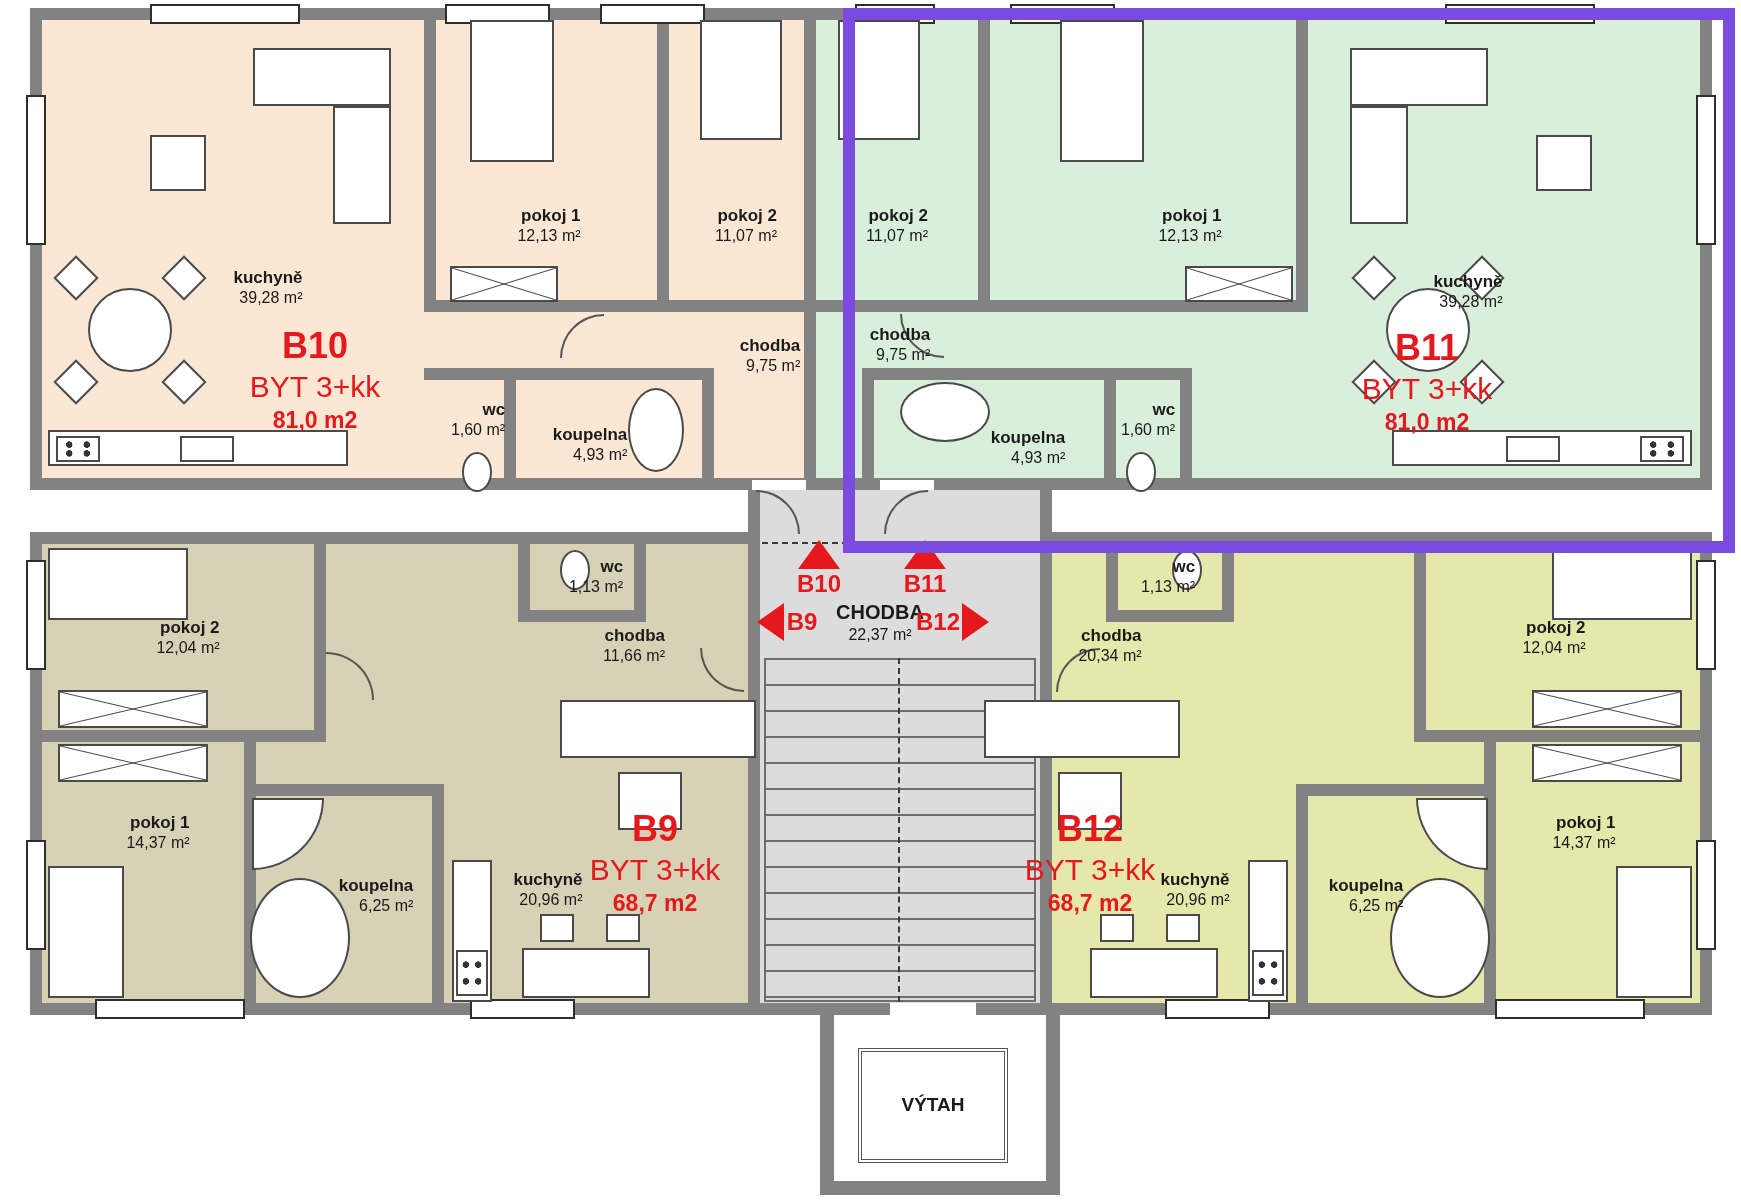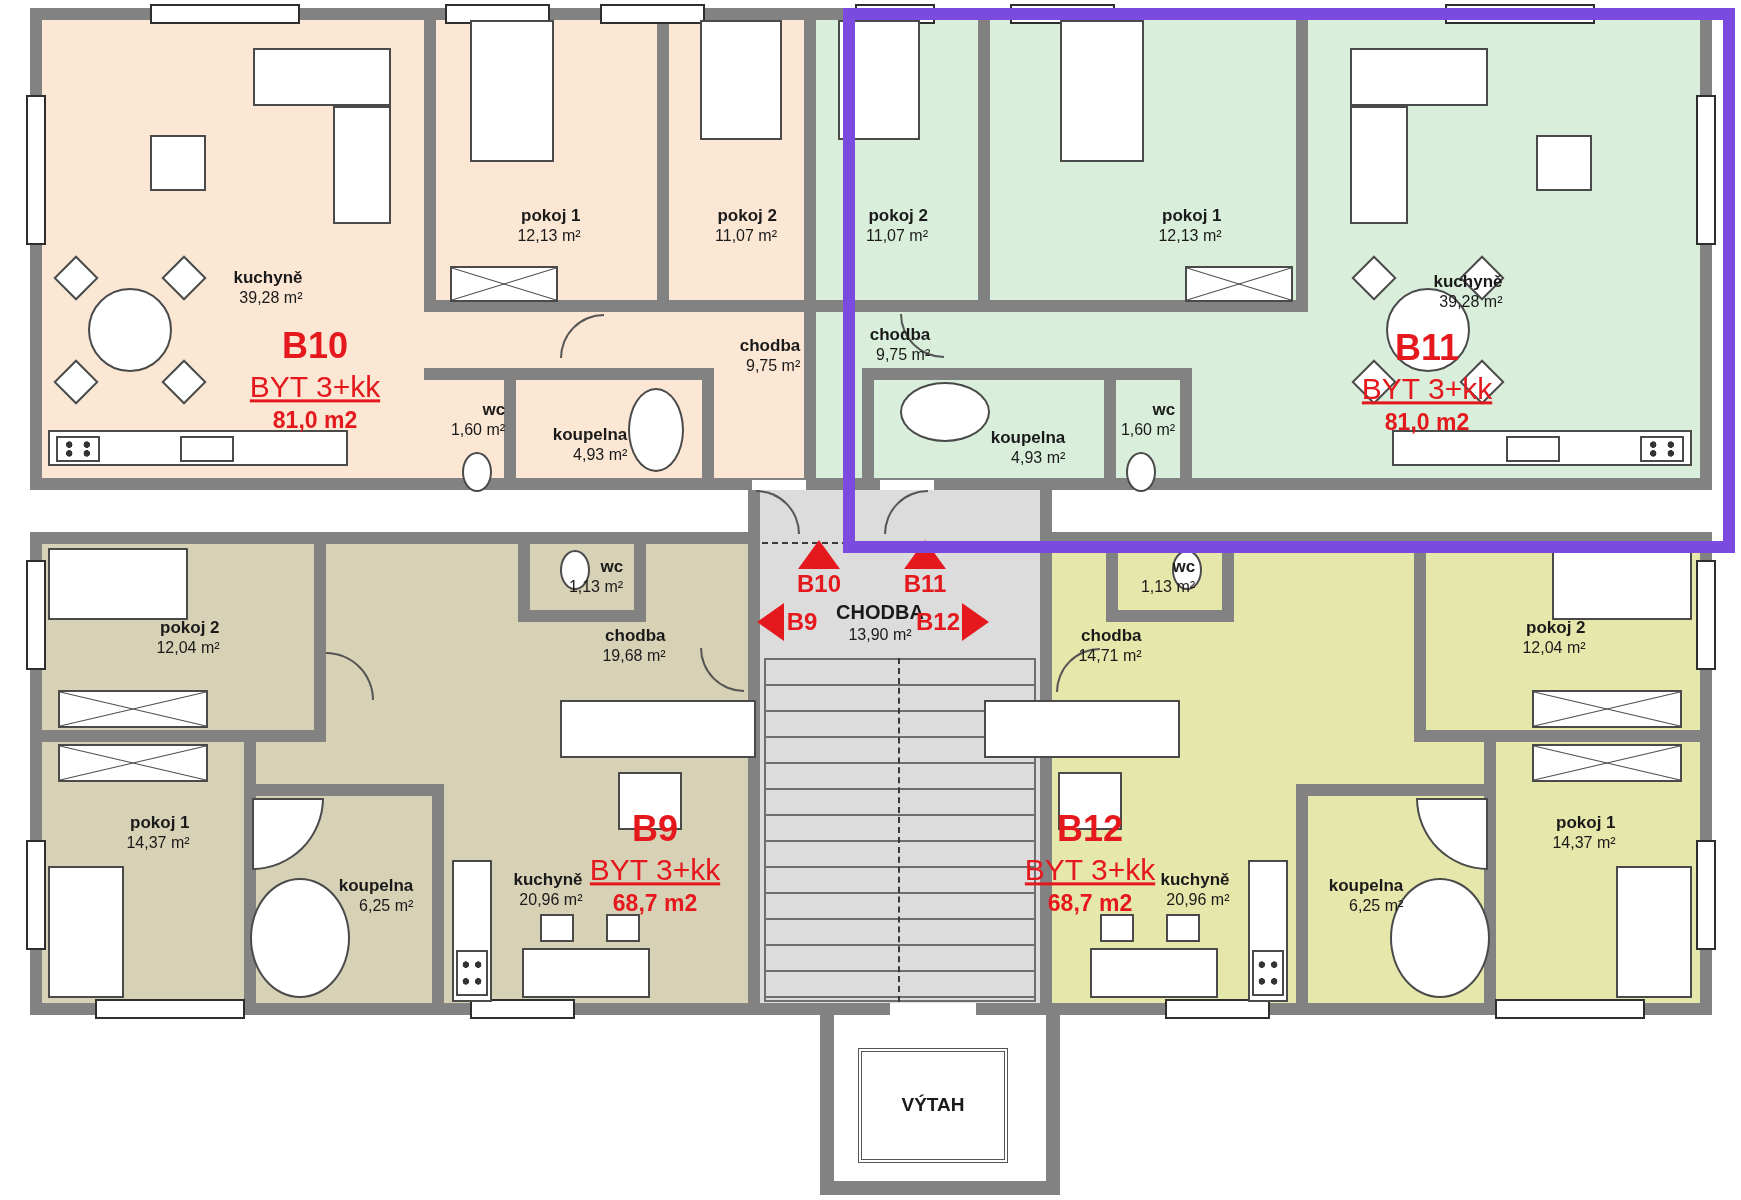--- a/index.html
+++ b/index.html
@@ -21,21 +21,21 @@
      radial-gradient(circle at 72% 30%,#333 3px,transparent 3.5px),
      radial-gradient(circle at 28% 70%,#333 3px,transparent 3.5px),
      radial-gradient(circle at 72% 70%,#333 3px,transparent 3.5px);}
   .arc{border:2px solid #555;border-right:none;border-bottom:none;
        border-top-left-radius:100%;background:transparent;}
   .lbl{transform:translate(-50%,-50%);text-align:right;line-height:1.2;white-space:nowrap;}
   .lbl .nm{font-weight:bold;font-size:17px;}
   .lbl .ar{font-size:16px;}
   .apt{transform:translate(-50%,-50%);text-align:center;line-height:1.25;color:var(--label_red);white-space:nowrap;}
   .apt .id{font-size:36px;font-weight:bold;}
-  .apt .ty{font-size:30px;text-decoration:underline;}
+  .apt .ty{font-size:30px;}
   .apt .ta{font-size:23px;font-weight:bold;}
   .corlbl{transform:translate(-50%,-50%);text-align:center;line-height:1.25;white-space:nowrap;}
   .corlbl .nm{font-size:20px;font-weight:bold;}
   .corlbl .ar{font-size:16px;}
   .mk{transform:translate(-50%,-50%);font-size:24px;font-weight:bold;color:var(--label_red);white-space:nowrap;}
   .tri-up{width:0;height:0;border-left:21px solid transparent;border-right:21px solid transparent;
           border-bottom:29px solid var(--label_red);}
   .tri-left{width:0;height:0;border-top:19px solid transparent;border-bottom:19px solid transparent;
           border-right:27px solid var(--label_red);}
   .tri-right{width:0;height:0;border-top:19px solid transparent;border-bottom:19px solid transparent;
@@ -282,21 +282,21 @@
   <div class="abs lbl" style="left:158px;top:833px;">
     <div class="nm">pokoj 1</div>
     <div class="ar">14,37 m²</div>
   </div>
   <div class="abs lbl" style="left:596px;top:577px;">
     <div class="nm">wc</div>
     <div class="ar">1,13 m²</div>
   </div>
   <div class="abs lbl" style="left:634px;top:646px;">
     <div class="nm">chodba</div>
-    <div class="ar">19,68 m²</div>
+    <div class="ar">11,66 m²</div>
   </div>
   <div class="abs lbl" style="left:376px;top:896px;">
     <div class="nm">koupelna</div>
     <div class="ar">6,25 m²</div>
   </div>
   <div class="abs lbl" style="left:548px;top:890px;">
     <div class="nm">kuchyně</div>
     <div class="ar">20,96 m²</div>
   </div>
   <div class="abs apt" style="left:655px;top:862px;">
@@ -304,21 +304,21 @@
     <div class="ty">BYT 3+kk</div>
     <div class="ta">68,7 m2</div>
   </div>
 
   <div class="abs lbl" style="left:1168px;top:577px;">
     <div class="nm">wc</div>
     <div class="ar">1,13 m²</div>
   </div>
   <div class="abs lbl" style="left:1110px;top:646px;">
     <div class="nm">chodba</div>
-    <div class="ar">14,71 m²</div>
+    <div class="ar">20,34 m²</div>
   </div>
   <div class="abs lbl" style="left:1554px;top:638px;">
     <div class="nm">pokoj 2</div>
     <div class="ar">12,04 m²</div>
   </div>
   <div class="abs lbl" style="left:1584px;top:833px;">
     <div class="nm">pokoj 1</div>
     <div class="ar">14,37 m²</div>
   </div>
   <div class="abs lbl" style="left:1195px;top:890px;">
@@ -330,21 +330,21 @@
     <div class="ar">6,25 m²</div>
   </div>
   <div class="abs apt" style="left:1090px;top:862px;">
     <div class="id">B12</div>
     <div class="ty">BYT 3+kk</div>
     <div class="ta">68,7 m2</div>
   </div>
 
   <div class="abs corlbl" style="left:880px;top:622px;">
     <div class="nm">CHODBA</div>
-    <div class="ar">13,90 m²</div>
+    <div class="ar">22,37 m²</div>
   </div>
   <div class="abs tri-up" style="left:798px;top:540px;"></div>
   <div class="abs mk" style="left:819px;top:584px;">B10</div>
   <div class="abs tri-up" style="left:904px;top:540px;"></div>
   <div class="abs mk" style="left:925px;top:584px;">B11</div>
   <div class="abs tri-left" style="left:757px;top:603px;"></div>
   <div class="abs mk" style="left:802px;top:622px;">B9</div>
   <div class="abs tri-right" style="left:962px;top:603px;"></div>
   <div class="abs mk" style="left:938px;top:622px;">B12</div>
 

